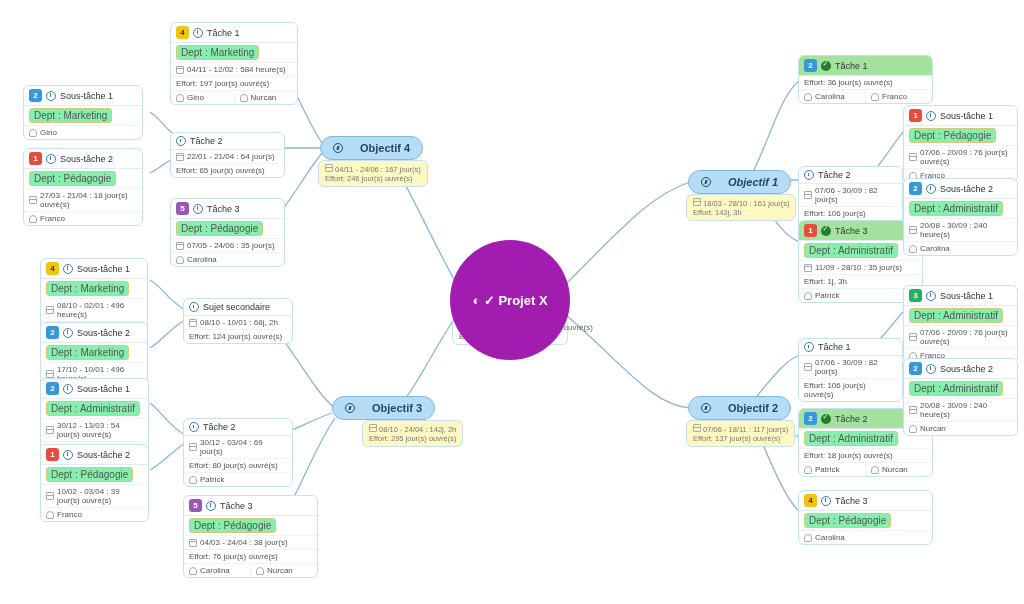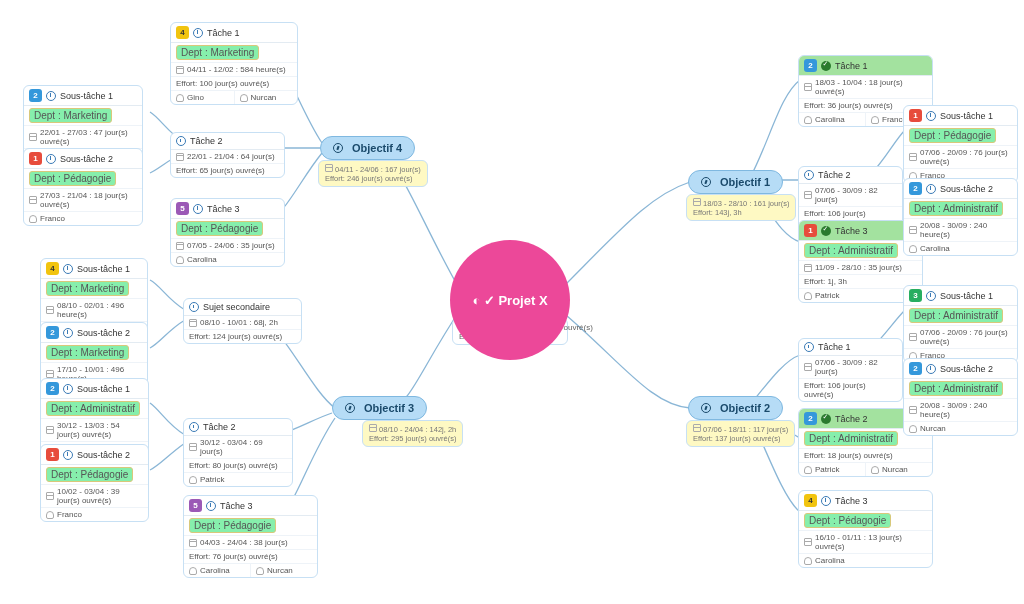--- a/index.html
+++ b/index.html
@@ -17,21 +17,21 @@
     width: 1024px; height: 604px;
     pointer-events: none;
     z-index: 0;
   }
   .node {
     position: absolute;
     z-index: 1;
   }
   
   .central {
-    background: #ec4899;
+    background: #a21caf;
     color: #fff;
     border-radius: 50%;
     width: 120px;
     height: 120px;
     display: flex;
     align-items: center;
     justify-content: center;
     font-weight: 600;
     font-size: 13px;
   }
@@ -46,21 +46,21 @@
     white-space: nowrap;
   }
   
   .obj {
     background: #b6dcf6;
     border: 1px solid #7fb8e0;
     border-radius: 16px;
     padding: 5px 12px;
     display: flex;
     align-items: center;
-    gap: 9px;
+    gap: 17px;
     font-size: 11px;
     font-weight: 600;
     color: #1a4a6b;
     white-space: nowrap;
   }
   .obj .ic { width: 10px; height: 10px; border: 1.5px solid #1a4a6b; border-radius: 50%; position: relative; }
   .obj .ic::after { content:""; position:absolute; width:1.5px; height:4px; background:#1a4a6b; left:3px; top:2px; transform:rotate(20deg); }
   .obj-sub {
     position: absolute;
     background: #fef9c3;
@@ -191,21 +191,21 @@
 </svg>
 
 <div class="node central" style="left:450px; top:240px;">
   <span>◐ ✓ <span>Projet X</span></span>
 </div>
 <div class="central-sub" style="left:452px; top:318px; width:116px;">
   <span class="cal"></span> <span>18/03 - 24/06 : 332 jour(s) ouvré(s)</span><br>
   <span>Effort: 878j, 3h</span>
 </div>
 
-<div class="node obj" style="left:688px; top:170px;">
+<div class="node obj" style="left:688px; top:170px;font-style:italic;">
     <span class="ic"></span>
     <span>Objectif 1</span>
   </div>
 <div class="obj-sub" style="left:686px; top:194px;"><span class="cal"></span> <span>18/03 - 28/10 : 161 jour(s)</span><br><span>Effort: 143j, 3h</span></div>
 
 <div class="node obj" style="left:688px; top:396px;">
     <span class="ic"></span>
     <span>Objectif 2</span>
   </div>
 <div class="obj-sub" style="left:686px; top:420px;"><span class="cal"></span> <span>07/06 - 18/11 : 117 jour(s)</span><br><span>Effort: 137 jour(s) ouvré(s)</span></div>
@@ -222,24 +222,20 @@
   </div>
 <div class="obj-sub" style="left:318px; top:160px;"><span class="cal"></span> <span>04/11 - 24/06 : 167 jour(s)</span><br><span>Effort: 246 jour(s) ouvré(s)</span></div>
 
 <div class="node card green" style="left:798px; top:55px;">
   <div class="card-head">
       <span class="badge b-blue">2</span>
       <span class="check"></span>
       <span>Tâche 1</span>
     </div>
   <div class="card-row">
-      <span class="cal"></span>
-      <span>18/03 - 10/04 : 18 jour(s) ouvré(s)</span>
-    </div>
-  <div class="card-row">
       <span>Effort: 36 jour(s) ouvré(s)</span>
     </div>
   <div class="persons-row">
       <div>
         <span class="person"></span>
         <span>Carolina</span>
       </div>
       <div>
         <span class="person"></span>
         <span>Franco</span>
@@ -359,24 +355,20 @@
 <div class="node card" style="left:798px; top:490px;">
   <div class="card-head">
       <span class="badge b-yellow">4</span>
       <span class="clock"></span>
       <span>Tâche 3</span>
     </div>
   <div class="card-row">
       <span class="dept">Dept : Pédagogie</span>
     </div>
   <div class="card-row">
-      <span class="cal"></span>
-      <span>16/10 - 01/11 : 13 jour(s) ouvré(s)</span>
-    </div>
-  <div class="card-row">
       <span class="person"></span>
       <span>Carolina</span>
     </div>
 </div>
 
 <div class="node card" style="left:903px; top:285px; width:115px;">
   <div class="card-head">
       <span class="badge b-green">3</span>
       <span class="clock"></span>
       <span>Sous-tâche 1</span>
@@ -405,21 +397,21 @@
   <div class="card-row">
       <span class="cal"></span>
       <span>20/08 - 30/09 : 240 heure(s)</span>
     </div>
   <div class="card-row">
       <span class="person"></span>
       <span>Nurcan</span>
     </div>
 </div>
 
-<div class="node card" style="left:183px; top:298px; width:119px;">
+<div class="node card" style="left:183px; top:298px; width:110px;">
   <div class="card-head">
       <span class="clock"></span>
       <span>Sujet secondaire</span>
     </div>
   <div class="card-row">
       <span class="cal"></span>
       <span>08/10 - 10/01 : 68j, 2h</span>
     </div>
   <div class="card-row">
       <span>Effort: 124 jour(s) ouvré(s)</span>
@@ -551,21 +543,21 @@
       <span>Tâche 1</span>
     </div>
   <div class="card-row">
       <span class="dept">Dept : Marketing</span>
     </div>
   <div class="card-row">
       <span class="cal"></span>
       <span>04/11 - 12/02 : 584 heure(s)</span>
     </div>
   <div class="card-row">
-      <span>Effort: 100 jour(s) ouvré(s)</span>
+      <span>Effort: 197 jour(s) ouvré(s)</span>
     </div>
   <div class="persons-row">
       <div>
         <span class="person"></span>
         <span>Gino</span>
       </div>
       <div>
         <span class="person"></span>
         <span>Nurcan</span>
       </div>
@@ -606,24 +598,20 @@
 <div class="node card" style="left:23px; top:85px; width:120px;">
   <div class="card-head">
       <span class="badge b-blue">2</span>
       <span class="clock"></span>
       <span>Sous-tâche 1</span>
     </div>
   <div class="card-row">
       <span class="dept">Dept : Marketing</span>
     </div>
   <div class="card-row">
-      <span class="cal"></span>
-      <span>22/01 - 27/03 : 47 jour(s) ouvré(s)</span>
-    </div>
-  <div class="card-row">
       <span class="person"></span>
       <span>Gino</span>
     </div>
 </div>
 <div class="node card" style="left:23px; top:148px; width:120px;">
   <div class="card-head">
       <span class="badge b-red">1</span>
       <span class="clock"></span>
       <span>Sous-tâche 2</span>
     </div>

